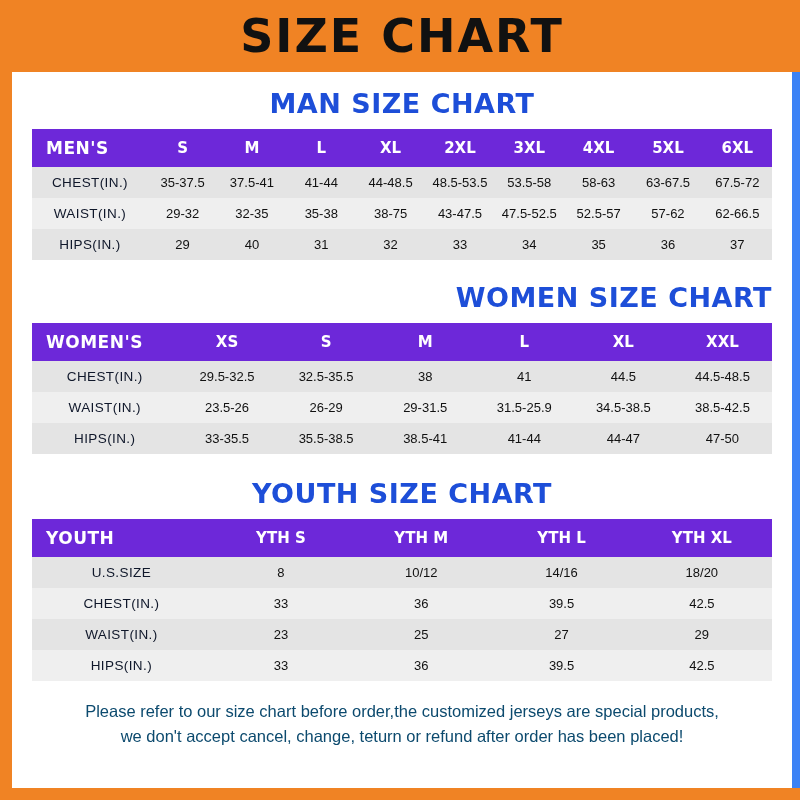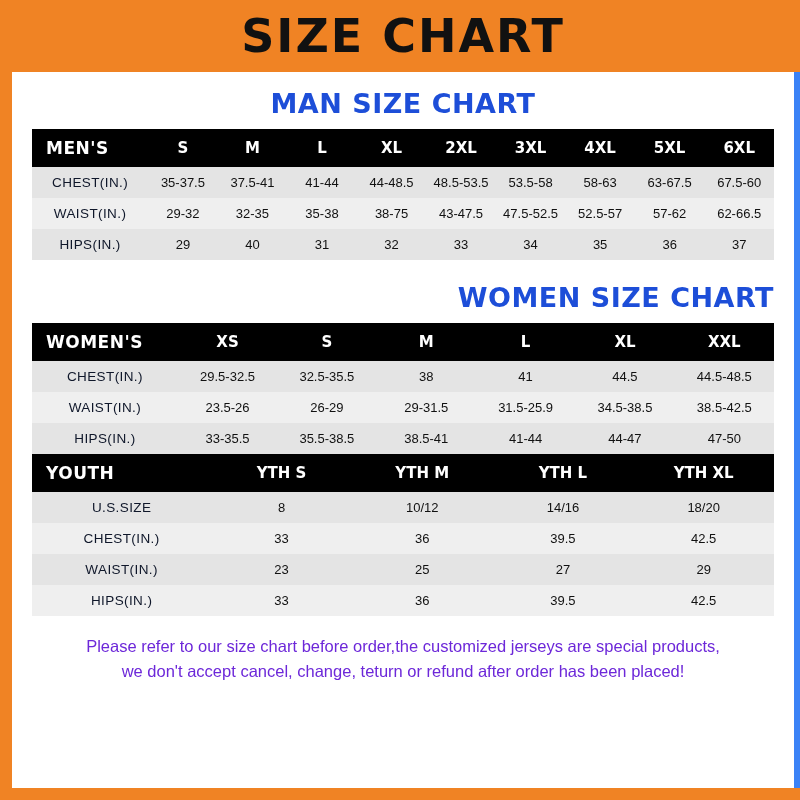--- a/index.html
+++ b/index.html
@@ -12,21 +12,21 @@
     background: #ffffff;
     font-family: "Liberation Sans", sans-serif;
     overflow: hidden;
   }
   .page {
     position: relative;
     width: 800px;
     height: 800px;
     box-sizing: border-box;
     border-left: 12px solid #f08324;
-    border-right: 6px solid #3b82f6;
+    border-right: 8px solid #3b82f6;
     background: #ffffff;
   }
   .header-banner {
     background: #f08324;
     height: 72px;
     display: flex;
     align-items: center;
     justify-content: center;
     margin: 0 -12px;
   }
@@ -58,21 +58,21 @@
     width: 100%;
     border-collapse: collapse;
     table-layout: fixed;
   }
   table.chart td, table.chart th {
     text-align: center;
     vertical-align: middle;
   }
   
   table.chart thead tr {
-    background: #000000;
+    background: #6d28d9;
   }
   table.chart thead th {
     color: #ffffff;
     font-family: "DejaVu Sans", sans-serif;
     font-weight: bold;
     font-size: 15px;
     padding: 9px 2px;
   }
   table.chart thead th.rowhead {
     text-align: left;
@@ -98,21 +98,21 @@
 
   
   .men-col-0 { width: 13.5%; }
   .women-col-0 { width: 17.5%; }
   .youth-col-0 { width: 22%; }
 
   .footer-note {
     margin-top: 18px;
     padding: 0 14px;
     text-align: center;
-    color: #6d28d9;
+    color: #0c4a6e;
     font-size: 16.5px;
     line-height: 1.5;
     font-family: "Liberation Sans", sans-serif;
   }
   .footer-note span { display: block; }
   .bottom-bar {
     position: absolute;
     left: -12px;
     right: -12px;
     bottom: 0;
@@ -152,21 +152,21 @@
           <tr class="odd">
             <td class="rowhead men-col-0">CHEST(IN.)</td>
             <td>35-37.5</td>
             <td>37.5-41</td>
             <td>41-44</td>
             <td>44-48.5</td>
             <td>48.5-53.5</td>
             <td>53.5-58</td>
             <td>58-63</td>
             <td>63-67.5</td>
-            <td>67.5-60</td>
+            <td>67.5-72</td>
           </tr>
           <tr class="even">
             <td class="rowhead men-col-0">WAIST(IN.)</td>
             <td>29-32</td>
             <td>32-35</td>
             <td>35-38</td>
             <td>38-75</td>
             <td>43-47.5</td>
             <td>47.5-52.5</td>
             <td>52.5-57</td>
@@ -229,20 +229,21 @@
             <td>38.5-41</td>
             <td>41-44</td>
             <td>44-47</td>
             <td>47-50</td>
           </tr>
         </tbody>
       </table>
     </div>
 
     <div class="sec-youth">
+      <div class="section-title">YOUTH SIZE CHART</div>
       <table class="chart">
         <thead>
           <tr>
             <th class="rowhead youth-col-0">YOUTH</th>
             <th>YTH S</th>
             <th>YTH M</th>
             <th>YTH L</th>
             <th>YTH XL</th>
           </tr>
         </thead>

